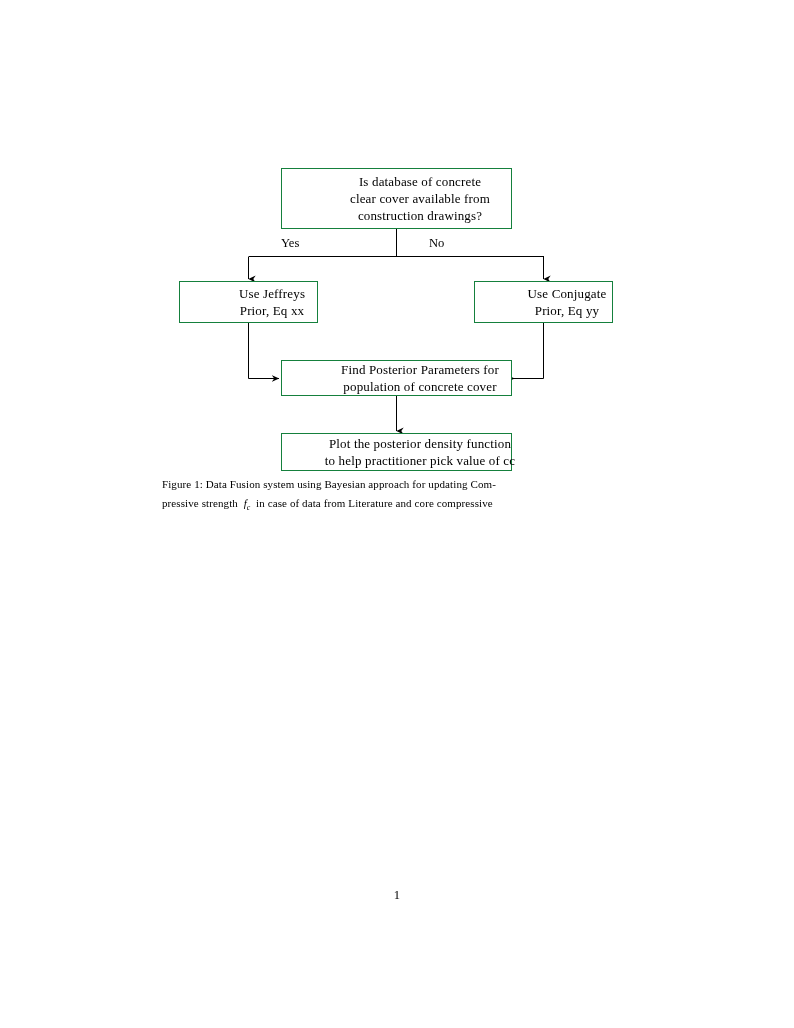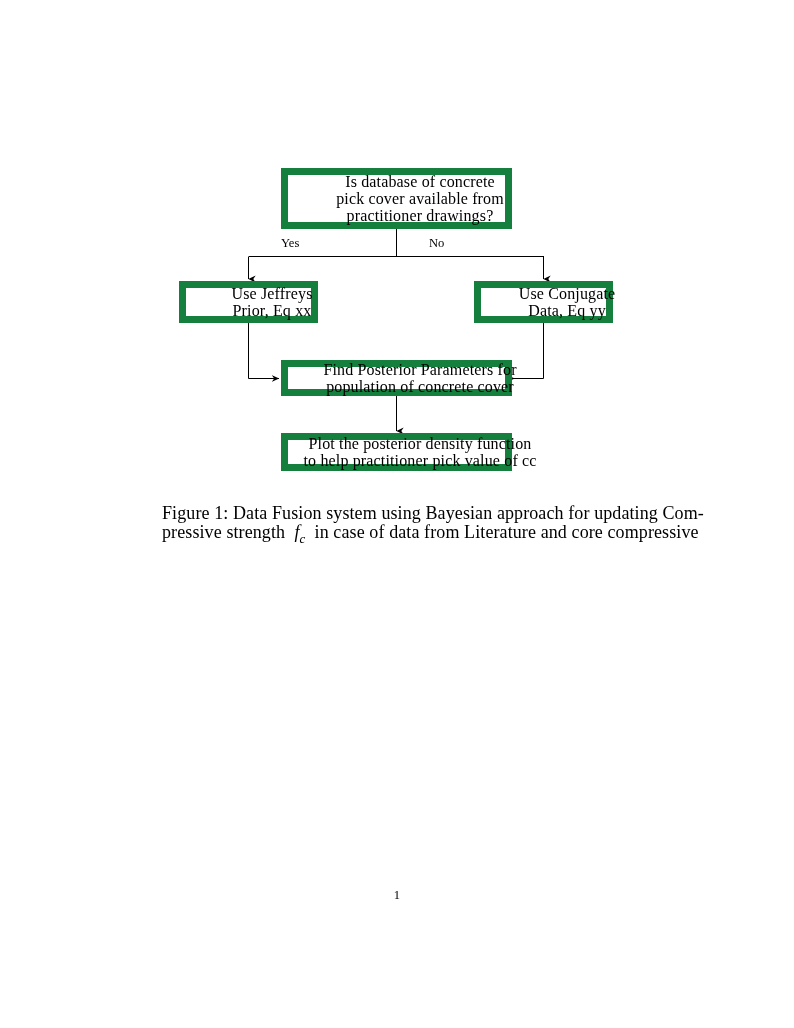--- a/index.html
+++ b/index.html
@@ -26,49 +26,49 @@
   }
   #figure svg {
     position: absolute;
     left: 0;
     top: 0;
   }
 
   .node-box {
     position: absolute;
     box-sizing: border-box;
-    border: 7px solid #15803d;
+    border: 1px solid #15803d;
     background: #ffffff;
     display: flex;
     flex-direction: column;
     align-items: center;
     justify-content: center;
     text-align: center;
-    font-size: 16px;
+    font-size: 13px;
     line-height: 17px;
     letter-spacing: 0.15px;
     padding-left: 47px;
   }
   .node-box .ln { display: block; white-space: nowrap; }
 
   .edge-label {
     position: absolute;
     font-size: 12.6px;
     line-height: 14px;
     white-space: nowrap;
     text-align: left;
   }
 
   
   #caption {
     position: absolute;
     left: 162px;
-    top: 504px;
+    top: 475px;
     width: 468px;
-    font-size: 18px;
+    font-size: 11px;
     line-height: 18.6px;
     text-align: justify;
     letter-spacing: 0.1px;
   }
   #caption .capline { display: block; white-space: nowrap; }
   .mathsym { font-family: "Liberation Serif", serif; font-style: italic; }
   .mathsym sub { font-size: 0.72em; font-style: italic; }
 
   
   #folio {
@@ -111,35 +111,35 @@
 
     <path d="M248.5,322.5 L248.5,378.5 L279,378.5" stroke="#000" stroke-width="1" fill="none" marker-end="url(#arrRight)"></path>
 
     <path d="M543.5,322.5 L543.5,378.5 L513,378.5" stroke="#000" stroke-width="1" fill="none" marker-end="url(#arrLeft)"></path>
 
     <path d="M396.5,395.5 L396.5,431" stroke="#000" stroke-width="1" fill="none" marker-end="url(#arrDown)"></path>
   </svg>
 
   <div class="node-box" style="left:281px; top:168px; width:231px; height:61px;">
     <span class="ln">Is database of concrete</span>
-    <span class="ln">pick cover available from</span>
-    <span class="ln">practitioner drawings?</span>
+    <span class="ln">clear cover available from</span>
+    <span class="ln">construction drawings?</span>
   </div>
 
   <div class="edge-label" style="left:281px; top:236px; width:80px;">Yes</div>
   <div class="edge-label" style="left:429px; top:236px; width:80px;">No</div>
 
   <div class="node-box" style="left:179px; top:281px; width:139px; height:42px;">
     <span class="ln">Use Jeffreys</span>
     <span class="ln">Prior, Eq xx</span>
   </div>
 
   <div class="node-box" style="left:474px; top:281px; width:139px; height:42px;text-align:center;">
     <span class="ln">Use Conjugate</span>
-    <span class="ln">Data, Eq yy</span>
+    <span class="ln">Prior, Eq yy</span>
   </div>
 
   <div class="node-box" style="left:281px; top:433px; width:231px; height:38px;">
     <span class="ln">Plot the posterior density function</span>
     <span class="ln">to help practitioner pick value of cc</span>
   </div>
 
   <div class="node-box" style="left:281px; top:360px; width:231px; height:36px;">
     <span class="ln">Find Posterior Parameters for</span>
     <span class="ln">population of concrete cover</span>

